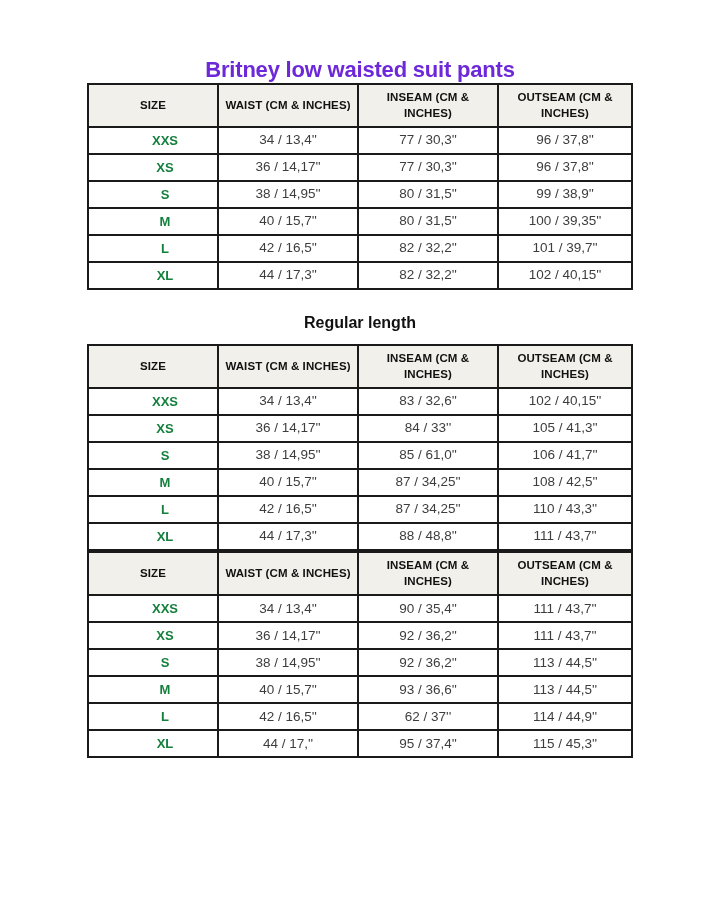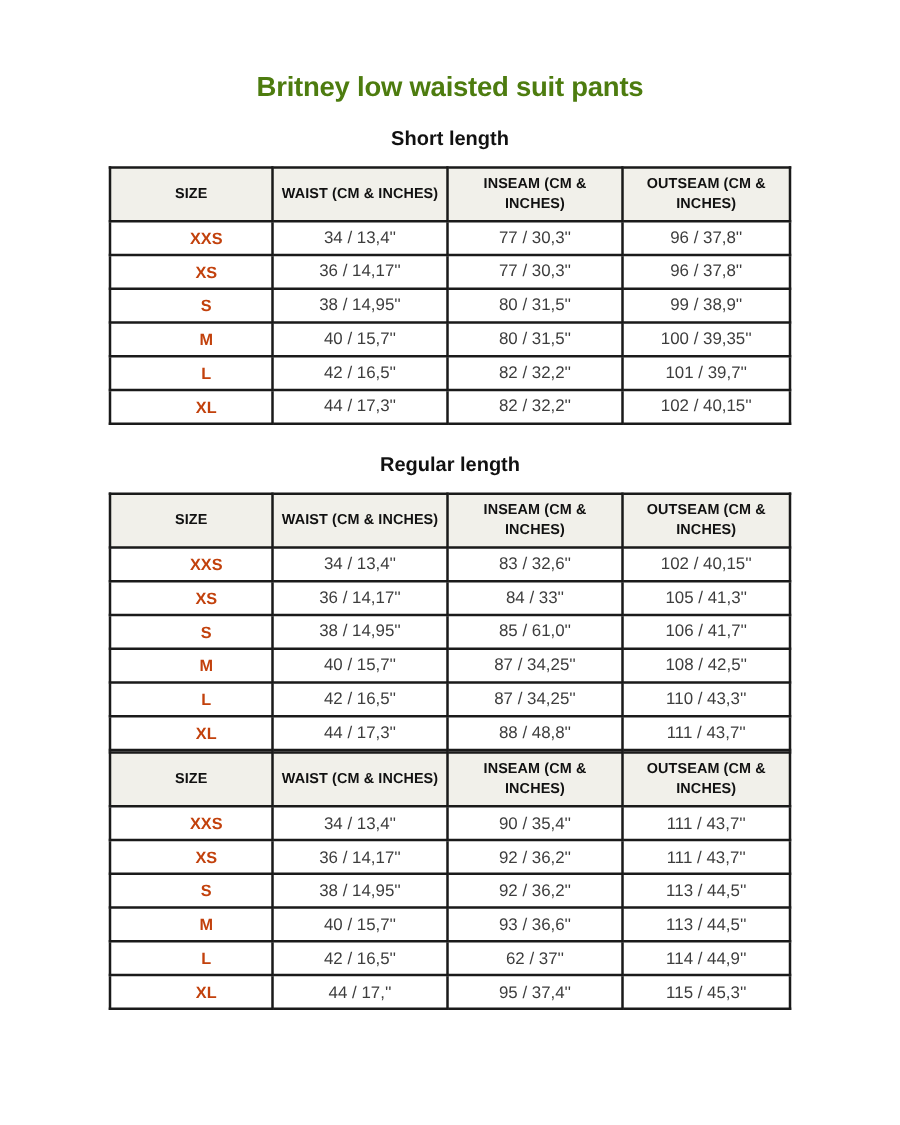--- a/index.html
+++ b/index.html
@@ -12,21 +12,21 @@
     color: #111111;
     overflow: hidden;
   }
   .page-title {
     margin: 0;
     padding-top: 57px;
     text-align: center;
     font-size: 22px;
     font-weight: 700;
     letter-spacing: -0.2px;
-    color: #4d7c0f;
+    color: #6d28d9;
   }
   .section-title {
     margin: 24px 0 12px;
     text-align: center;
     font-size: 16px;
     font-weight: 700;
     color: #111111;
   }
   .size-section.first .section-title { margin-top: 20px; }
   table.size-table {
@@ -60,31 +60,30 @@
     font-size: 13.5px;
     font-weight: 400;
     color: #3d3d3d;
     padding: 4px;
     height: 27px;
     line-height: 1.2;
   }
   td.size-cell {
     font-weight: 700;
     font-size: 13px;
-    color: #c2410c;
+    color: #15803d;
     padding-left: 28px;
   }
 </style>
 </head>
 <body>
 
 <h1 class="page-title">Britney low waisted suit pants</h1>
 
 <section class="size-section first">
-  <h2 class="section-title">Short length</h2>
   <table class="size-table">
     <colgroup>
         <col class="c-size">
         <col class="c-waist">
         <col class="c-inseam">
         <col class="c-outseam">
       </colgroup>
     <thead>
       <tr>
         <th>SIZE</th>

